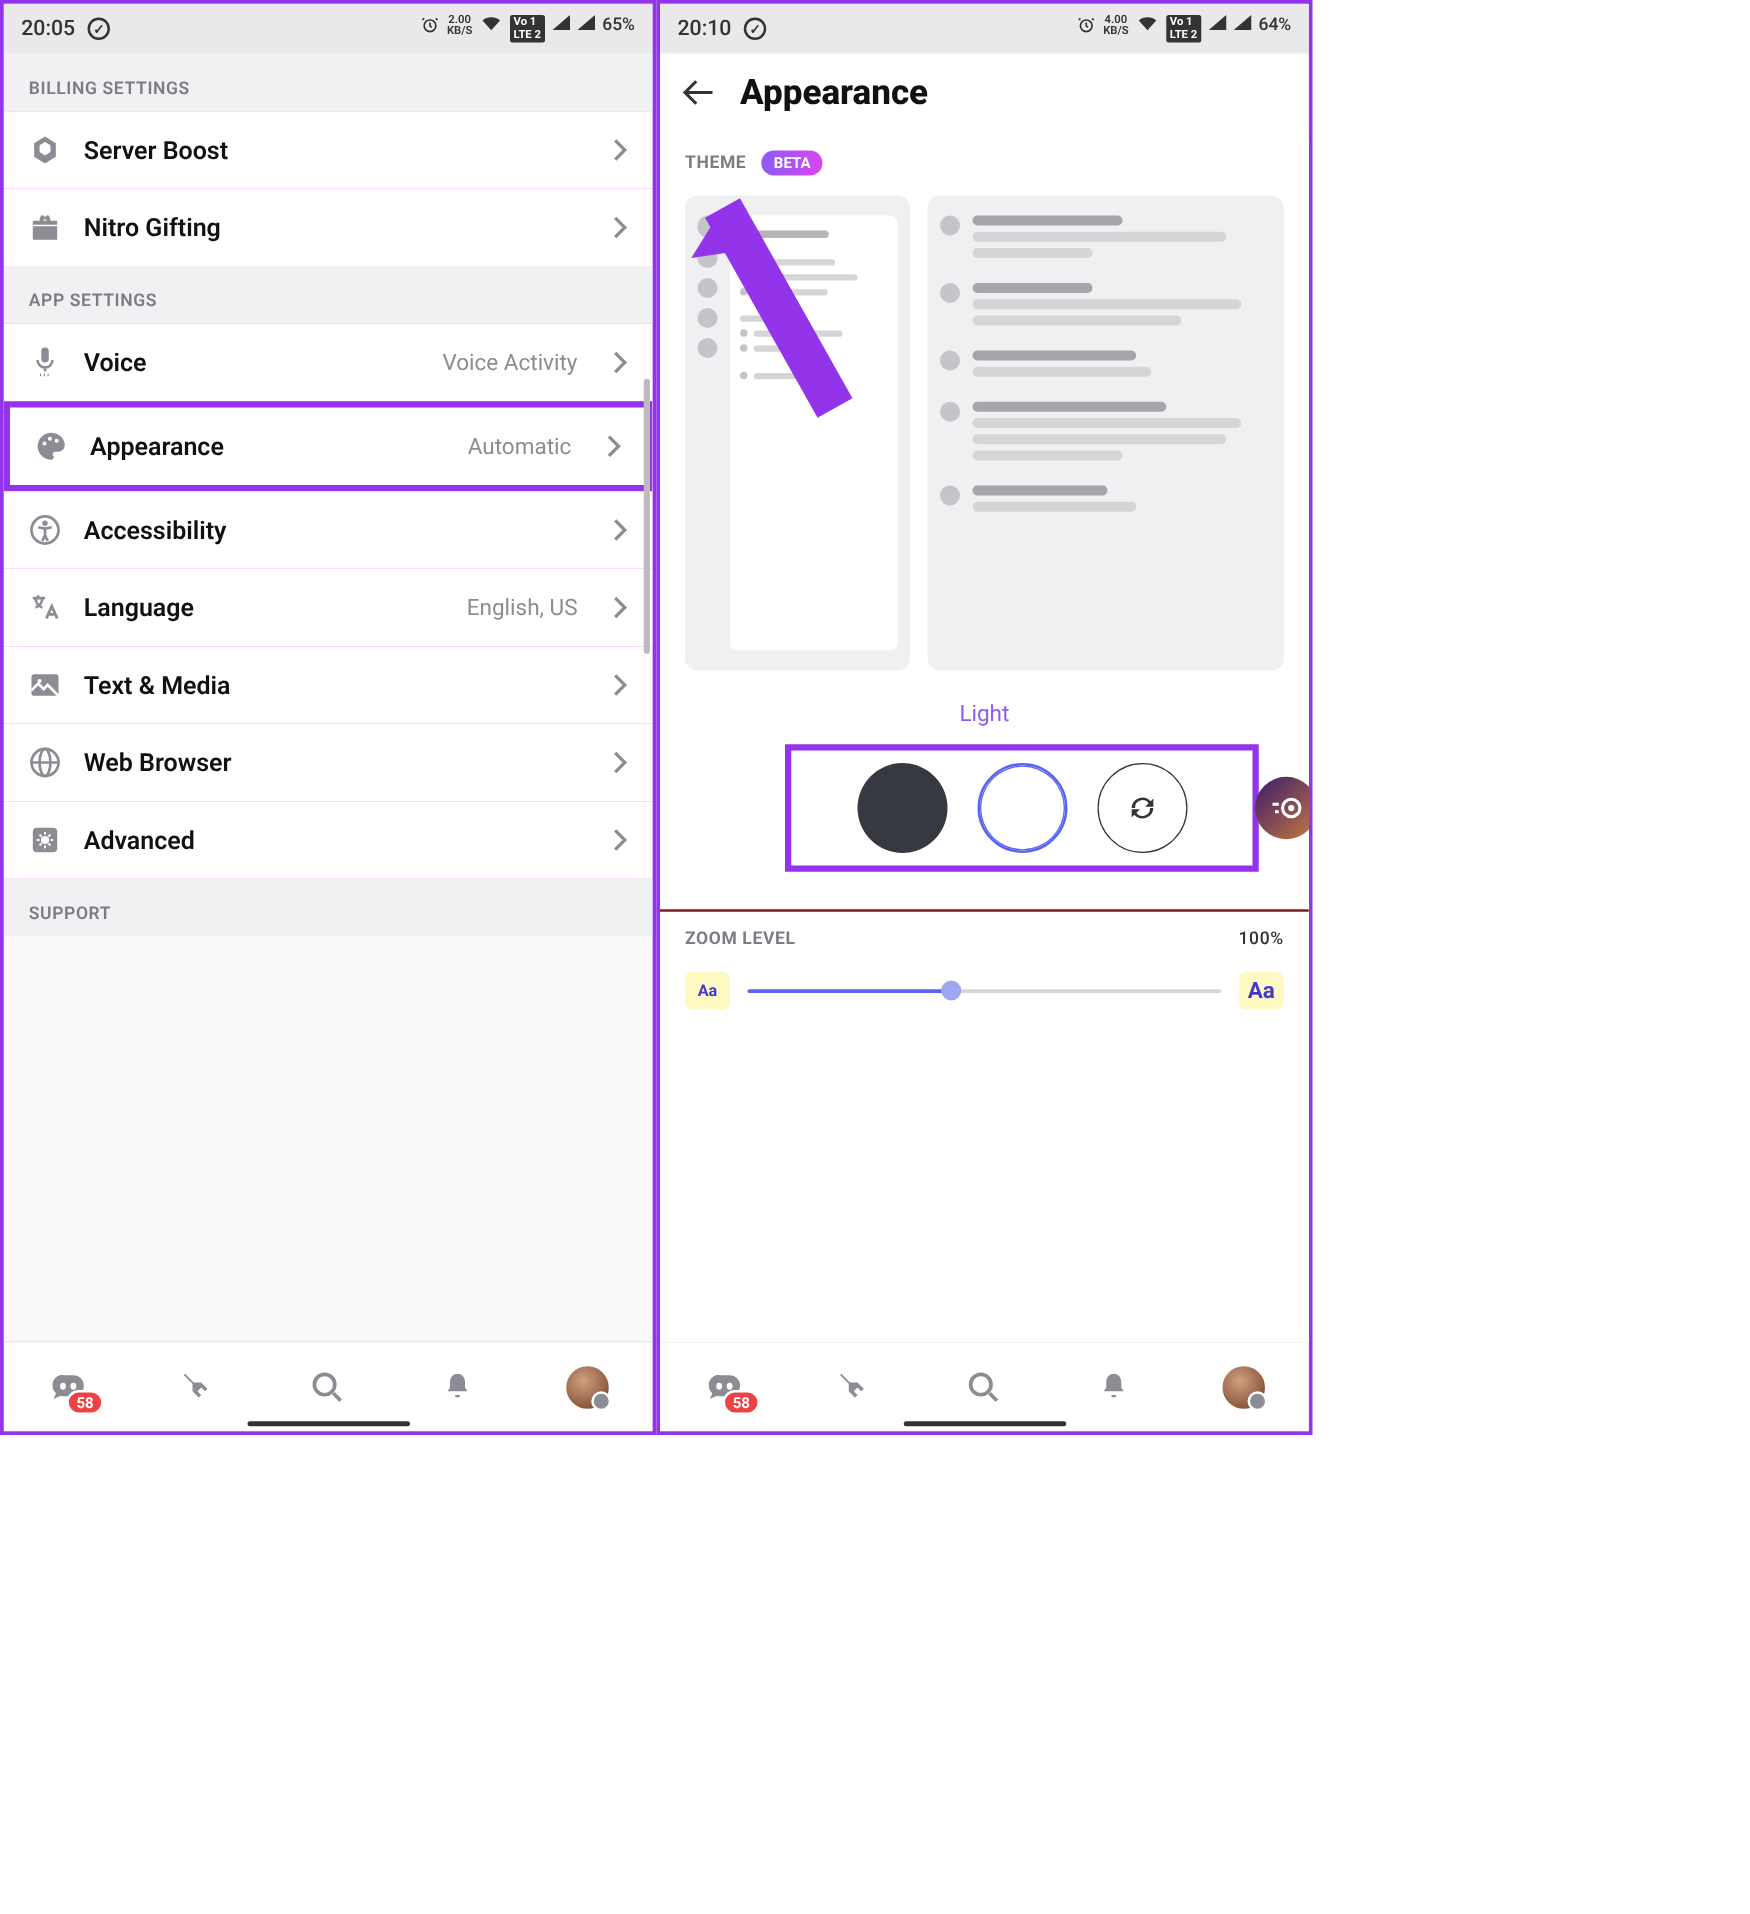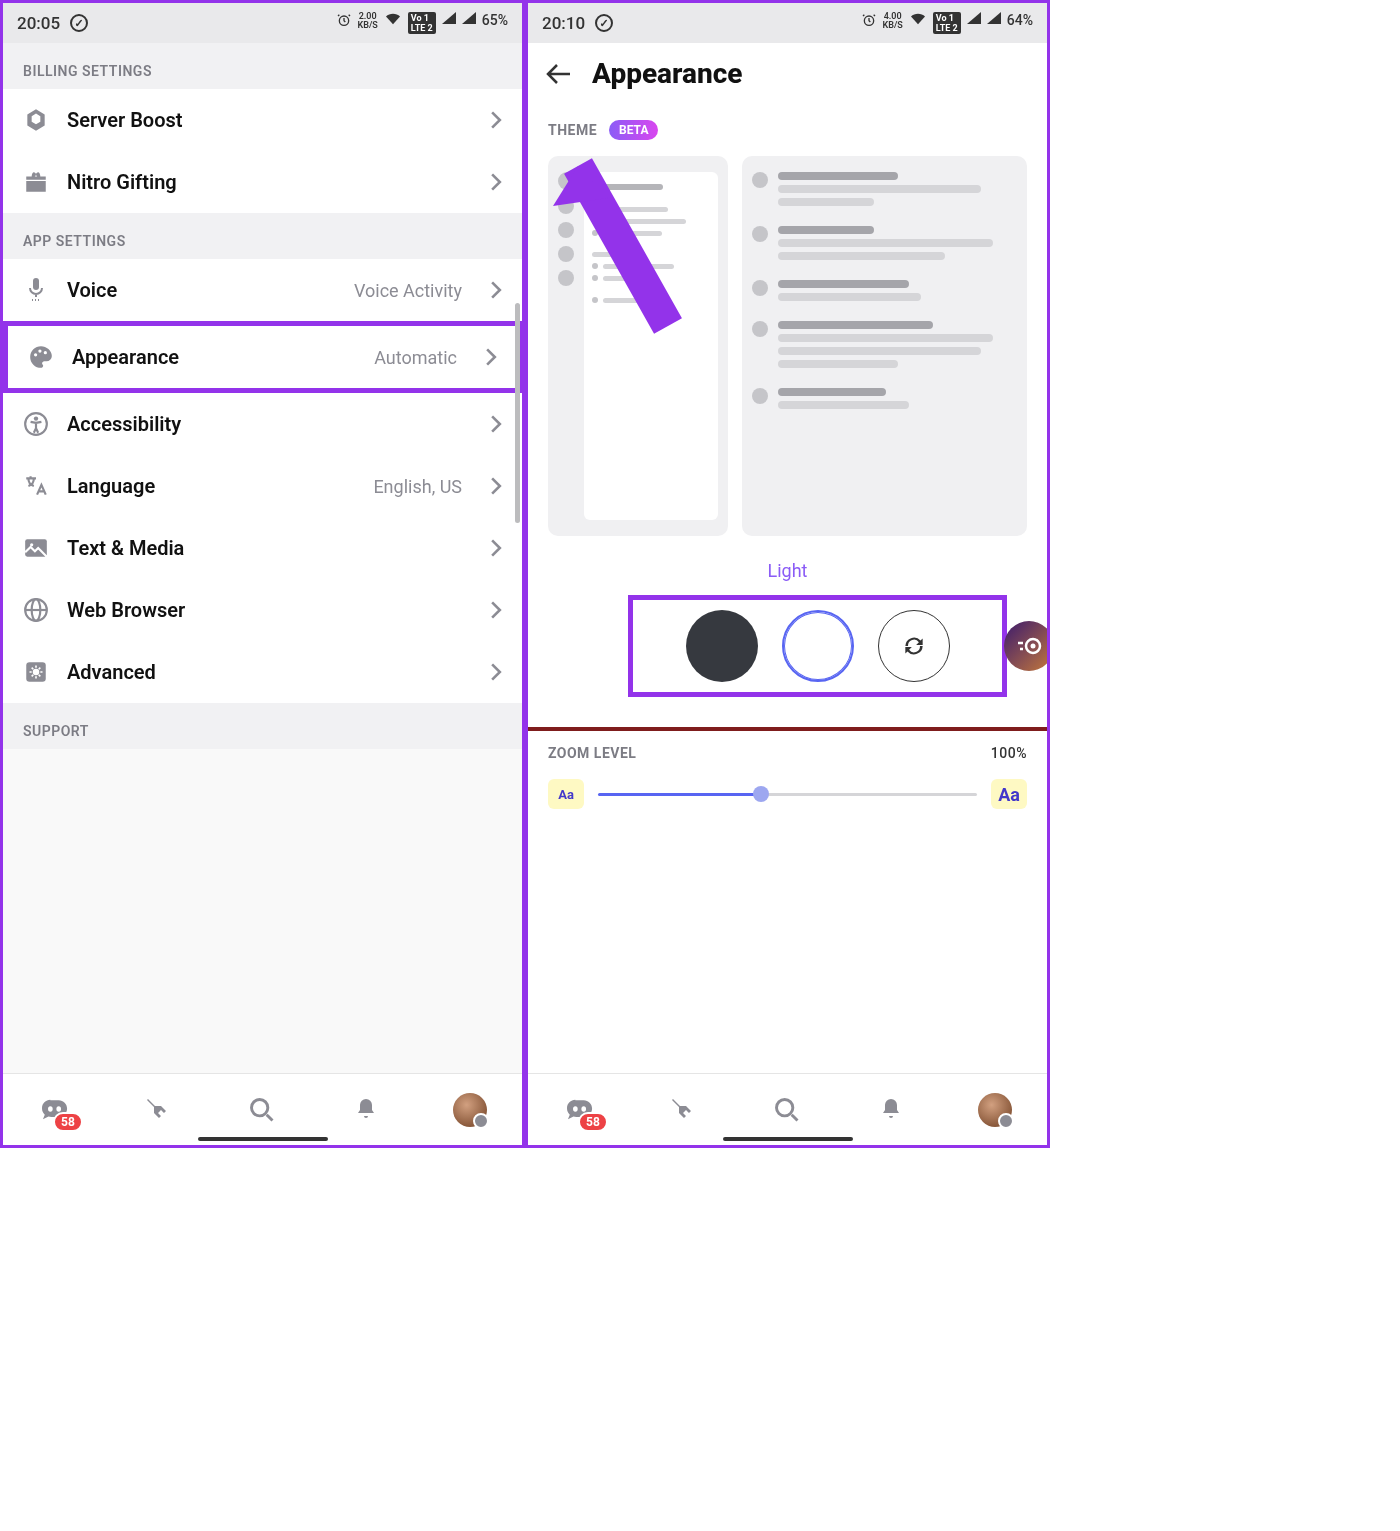--- a/index.html
+++ b/index.html
@@ -174,21 +174,21 @@
   .swatch.lightbg { background: #fff; border: 2px solid #5865f2; box-shadow: inset 0 0 0 1px #5865f2; }
   .swatch.sync { background: #fff; border: 1.5px solid #333; }
 
   .nitro-bubble {
     width: 50px; height: 50px; border-radius: 50%;
     background: linear-gradient(135deg, #3b1a6e 0%, #c77a3a 100%);
     display: flex; align-items: center; justify-content: center;
     position: absolute; right: -52px; top: 50%; transform: translateY(-50%);
   }
 
-  .zoom-section { padding: 14px 20px; border-top: 4px solid #7f1d1d; }
+  .zoom-section { padding: 14px 20px; border-top: 2px solid #7f1d1d; }
   .zoom-header { display: flex; justify-content: space-between; font-size: 14px; font-weight: 700; color: #7c7c84; letter-spacing: 0.5px; margin-bottom: 18px; }
   .slider-row { display: flex; align-items: center; gap: 14px; }
   .aa-box { width: 36px; height: 30px; border-radius: 6px; display: flex; align-items: center; justify-content: center; font-weight: 700; background: #fef9c3; color: #4338ca; font-size: 13px; }
   .aa-box.big { font-size: 18px; }
   .slider-track { flex: 1; height: 3px; background: linear-gradient(to right, #5865f2 0%, #5865f2 43%, #d5d5d8 43%, #d5d5d8 100%); position: relative; border-radius: 2px; }
   .slider-thumb { position: absolute; left: 43%; top: 50%; transform: translate(-50%,-50%); width: 16px; height: 16px; border-radius: 50%; background: #9da7f0; }
 
   
   .arrow-overlay {
     position: absolute;

